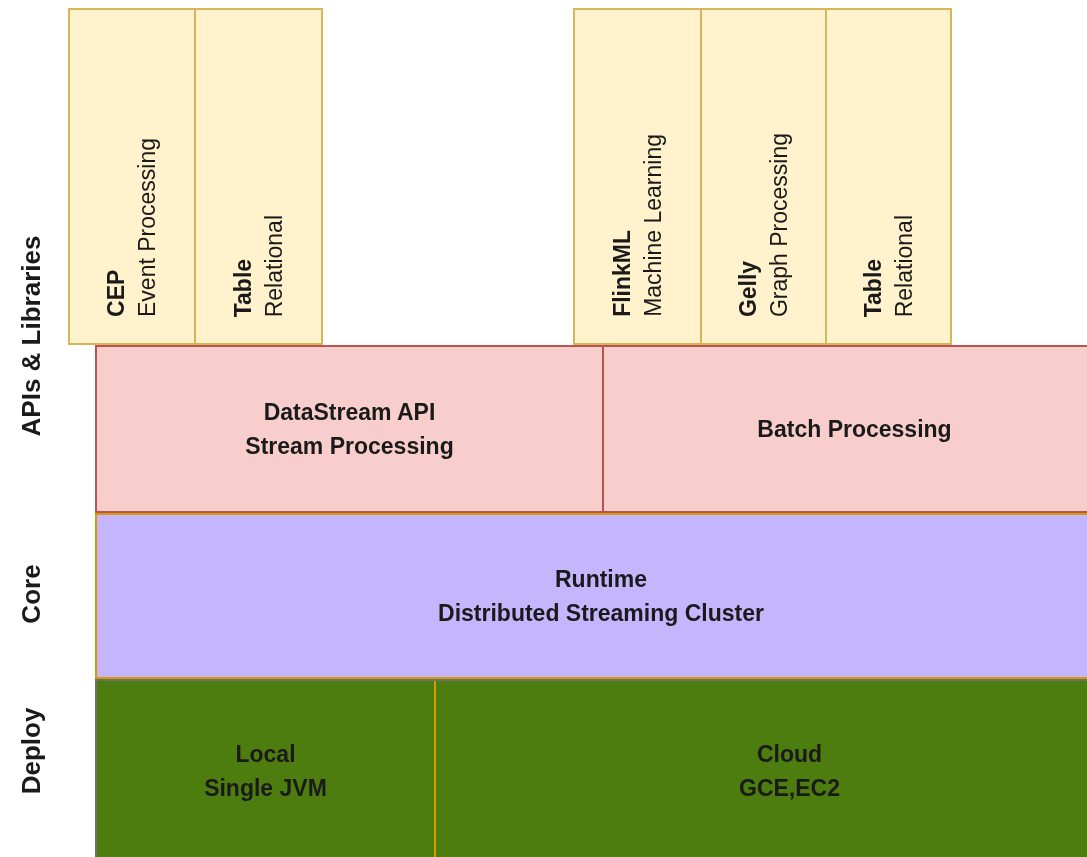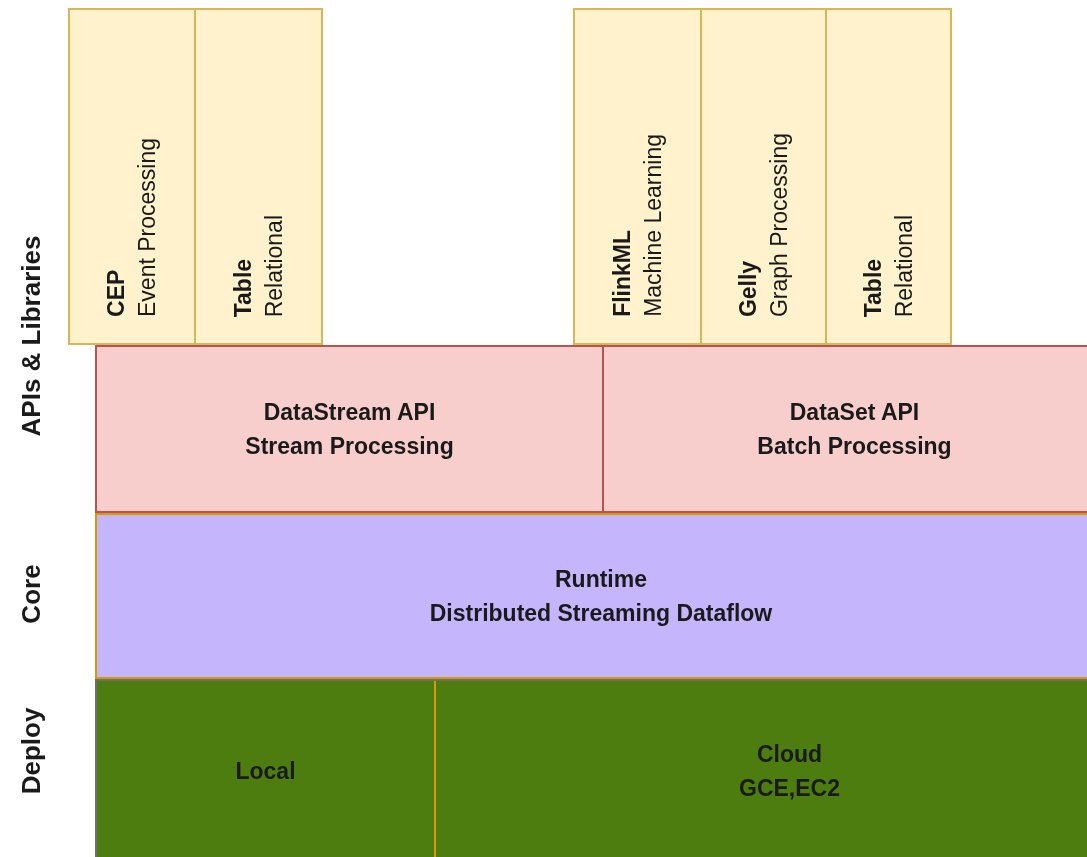--- a/index.html
+++ b/index.html
@@ -145,35 +145,35 @@
       </div>
     </div>
   </div>
 
   <div class="row row-apis">
     <div class="cell cell-stream">
       <div class="cell-title">DataStream API</div>
       <div class="cell-sub">Stream Processing</div>
     </div>
     <div class="cell cell-batch">
-      <div class="cell-title">DataSet API</div>
       <div class="cell-sub">Batch Processing</div>
     </div>
   </div>
 
   <div class="row row-core">
     <div class="cell cell-runtime">
       <div class="cell-title">Runtime</div>
-      <div class="cell-sub">Distributed Streaming Dataflow</div>
+      <div class="cell-sub">Distributed Streaming Cluster</div>
     </div>
   </div>
 
   <div class="row row-deploy">
     <div class="cell cell-local">
       <div class="cell-title">Local</div>
+      <div class="cell-sub">Single JVM</div>
     </div>
     <div class="cell cell-cloud">
       <div class="cell-title">Cloud</div>
       <div class="cell-sub">GCE,EC2</div>
     </div>
   </div>
 
 </div>
 
 </body></html>

